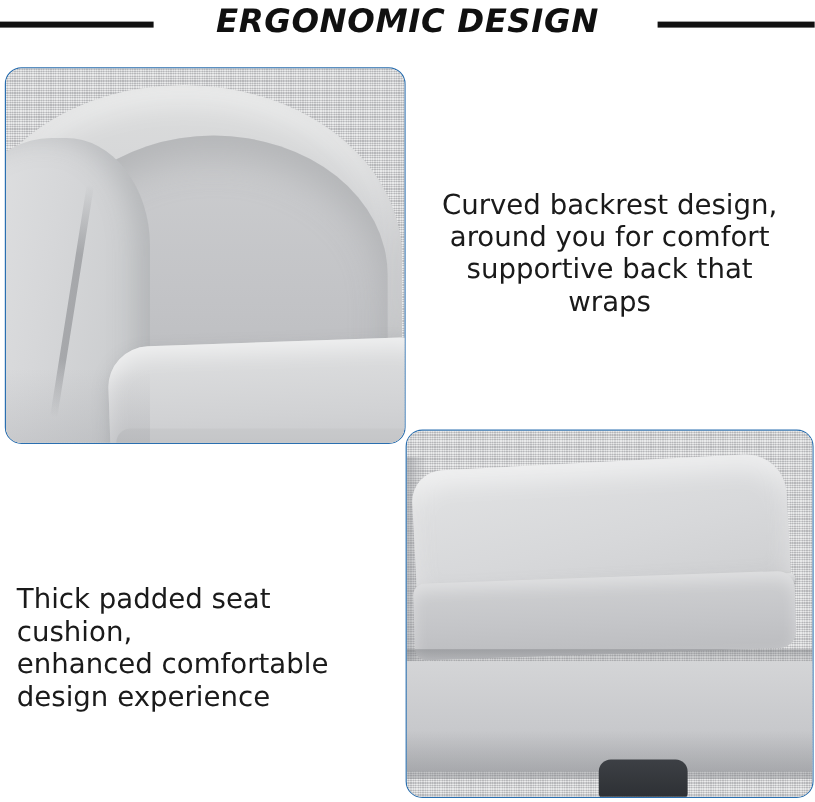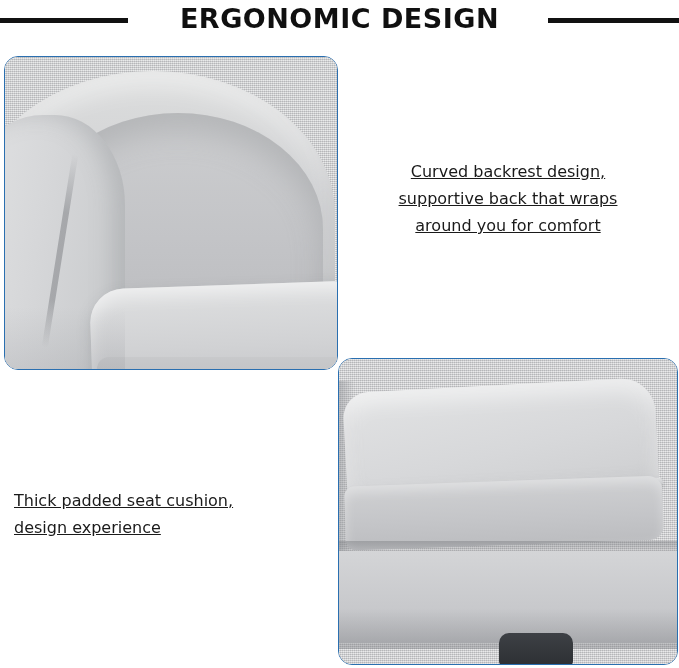--- a/index.html
+++ b/index.html
@@ -15,20 +15,21 @@
     overflow: hidden;
   }
 
   
   .header {
     position: absolute;
     left: 0;
     top: 0;
     width: 679px;
     height: 42px;
+    font-style: italic;
   }
   .header-title {
     position: absolute;
     left: 0;
     top: 0;
     width: 679px;
     text-align: center;
     font-family: "DejaVu Sans", sans-serif;
     font-weight: bold;
     font-size: 27px;
@@ -242,23 +243,22 @@
     width: 16px;
     height: 170px;
     background: linear-gradient(90deg, rgba(150,152,156,0.55), rgba(150,152,156,0));
   }
 
   
   .caption {
     position: absolute;
     font-family: "DejaVu Sans", sans-serif;
     color: #1a1a1a;
-    font-size: 16px;
+    font-size: 23px;
     line-height: 27px;
-    text-decoration: underline;
   }
   .caption-right {
     left: 358px;
     top: 158px;
     width: 300px;
     text-align: center;
   }
   .caption-left {
     left: 14px;
     top: 487px;
@@ -297,20 +297,21 @@
   <div class="br-welt"></div>
   <div class="br-cushion-side"></div>
   <div class="br-gap"></div>
   <div class="br-body"></div>
   <div class="br-body-shadow"></div>
   <div class="br-foot"></div>
 </div>
 
 <div class="caption caption-right">
   <span>Curved backrest design,</span>
+  <span>around you for comfort</span>
   <span>supportive back that wraps</span>
-  <span>around you for comfort</span>
 </div>
 
 <div class="caption caption-left">
   <span>Thick padded seat cushion,</span>
+  <span>enhanced comfortable</span>
   <span>design experience</span>
 </div>
 
 </body></html>

